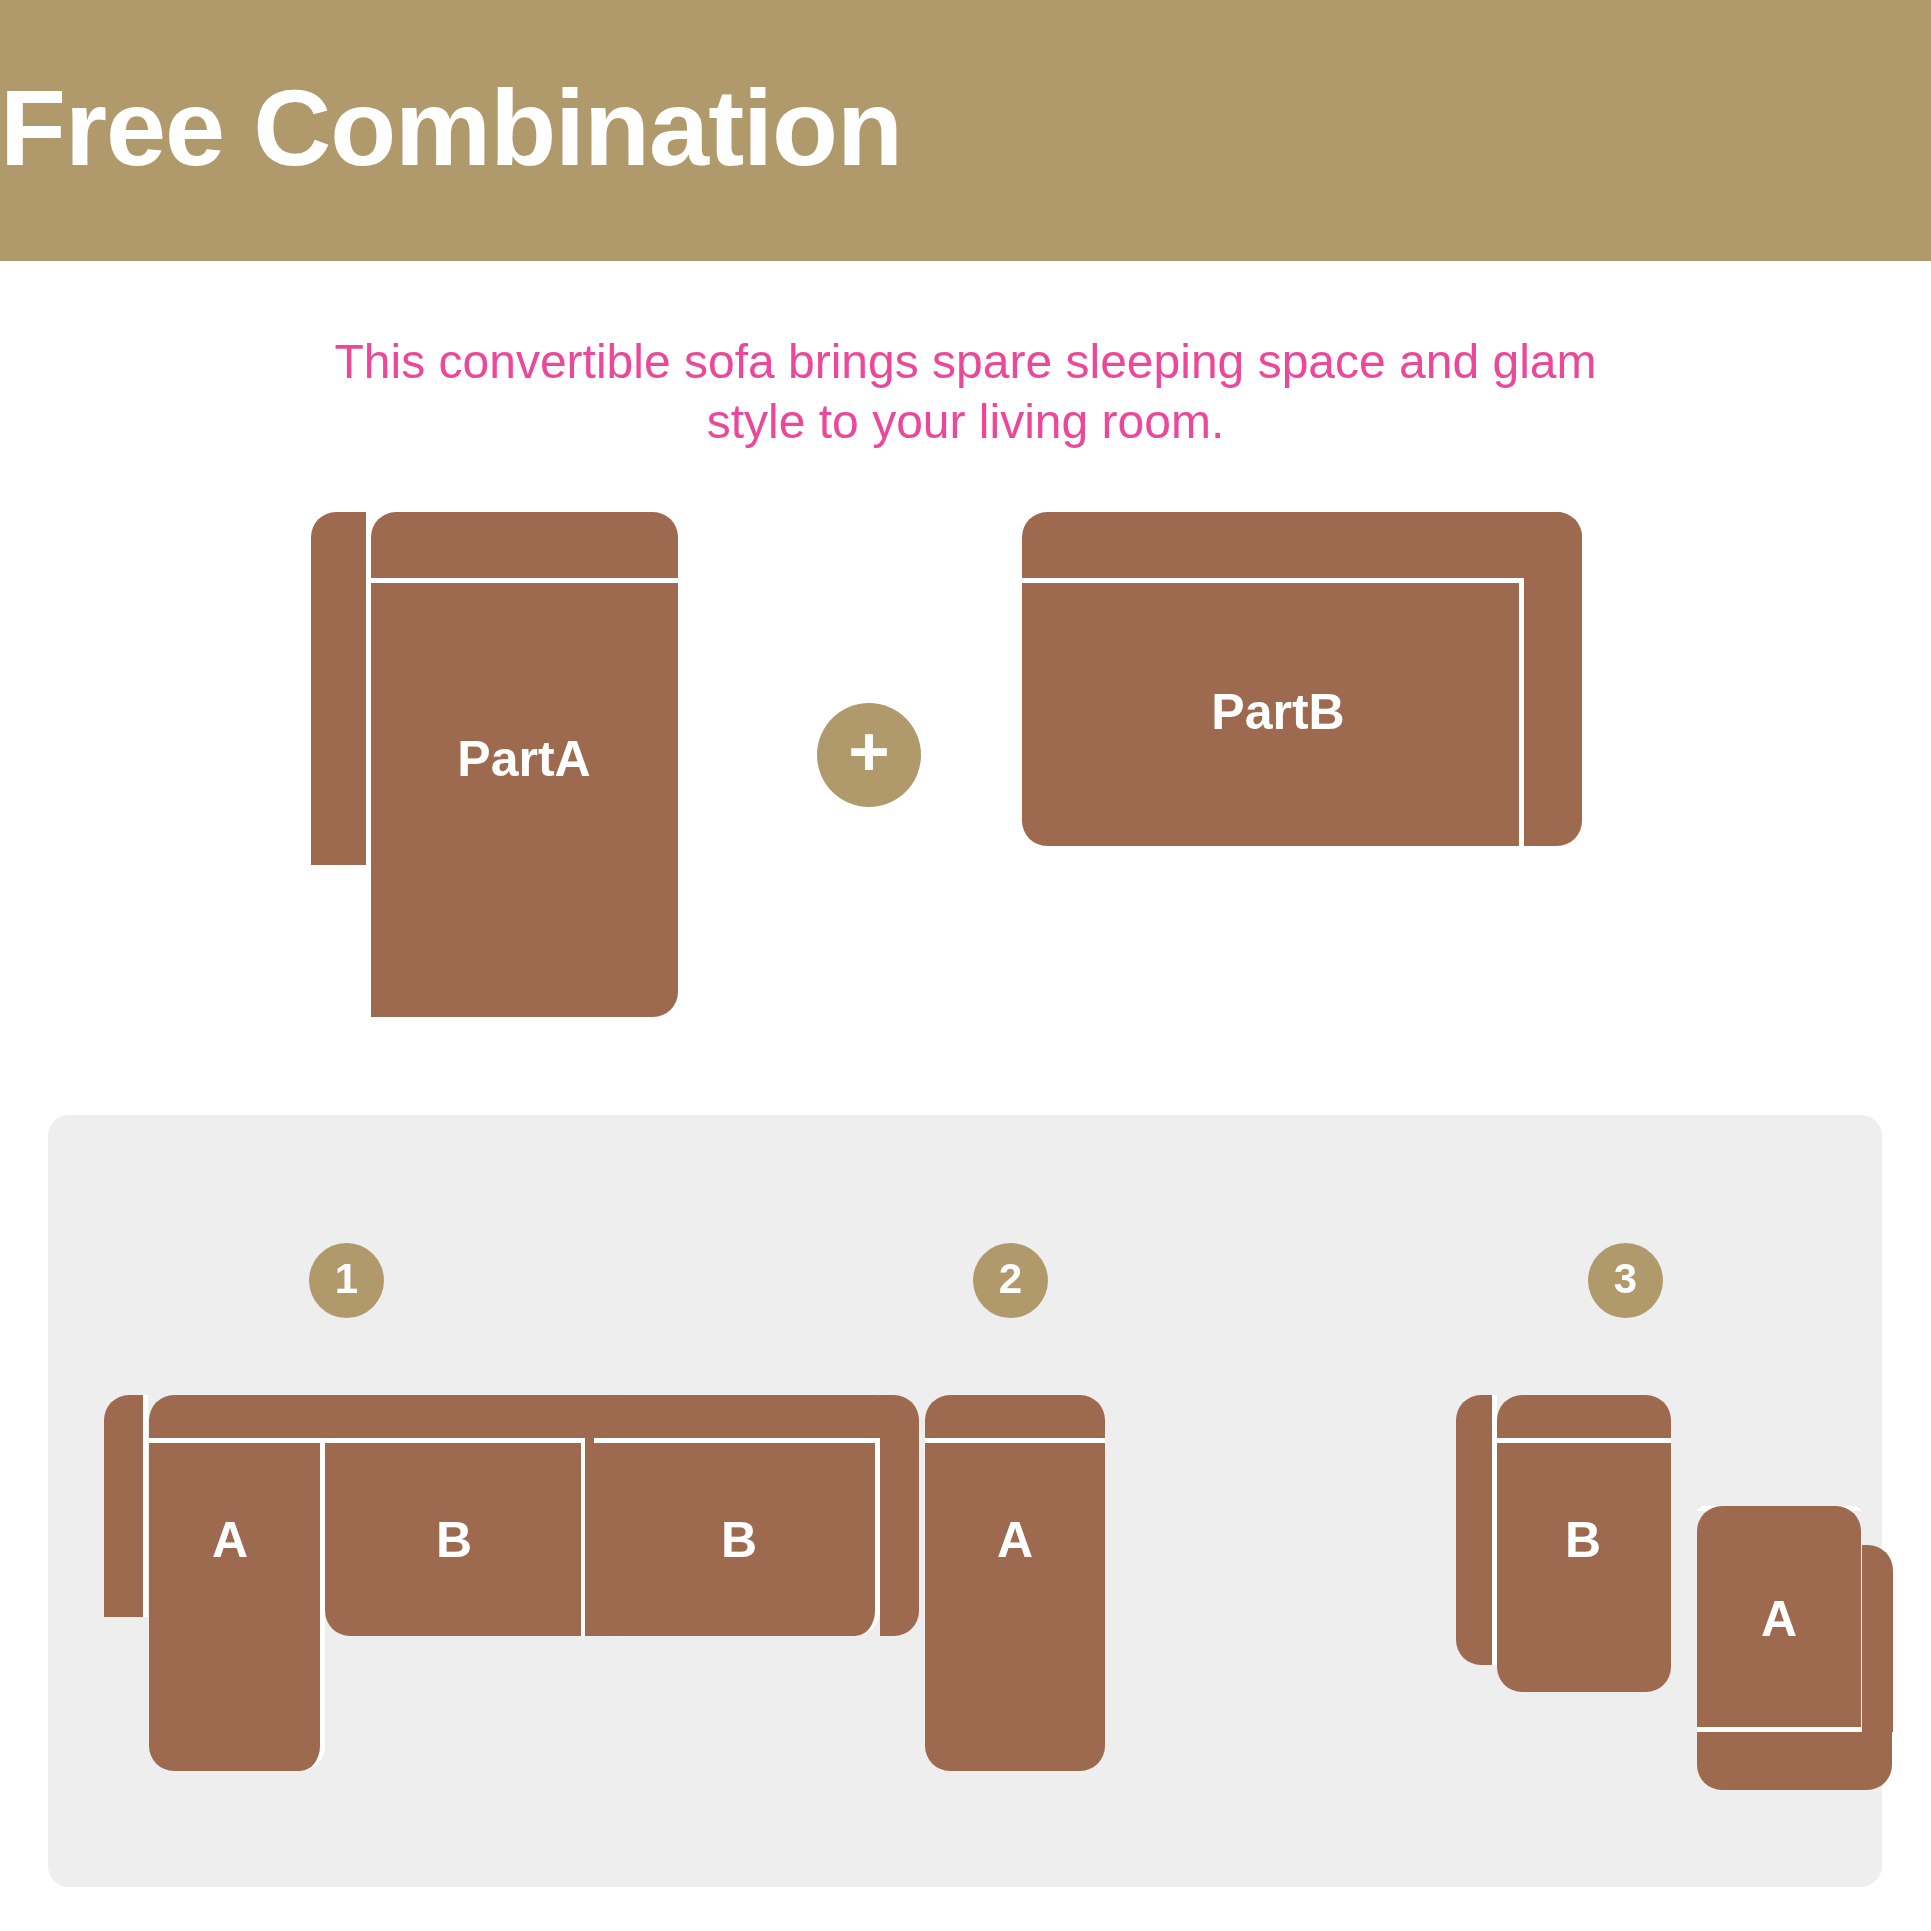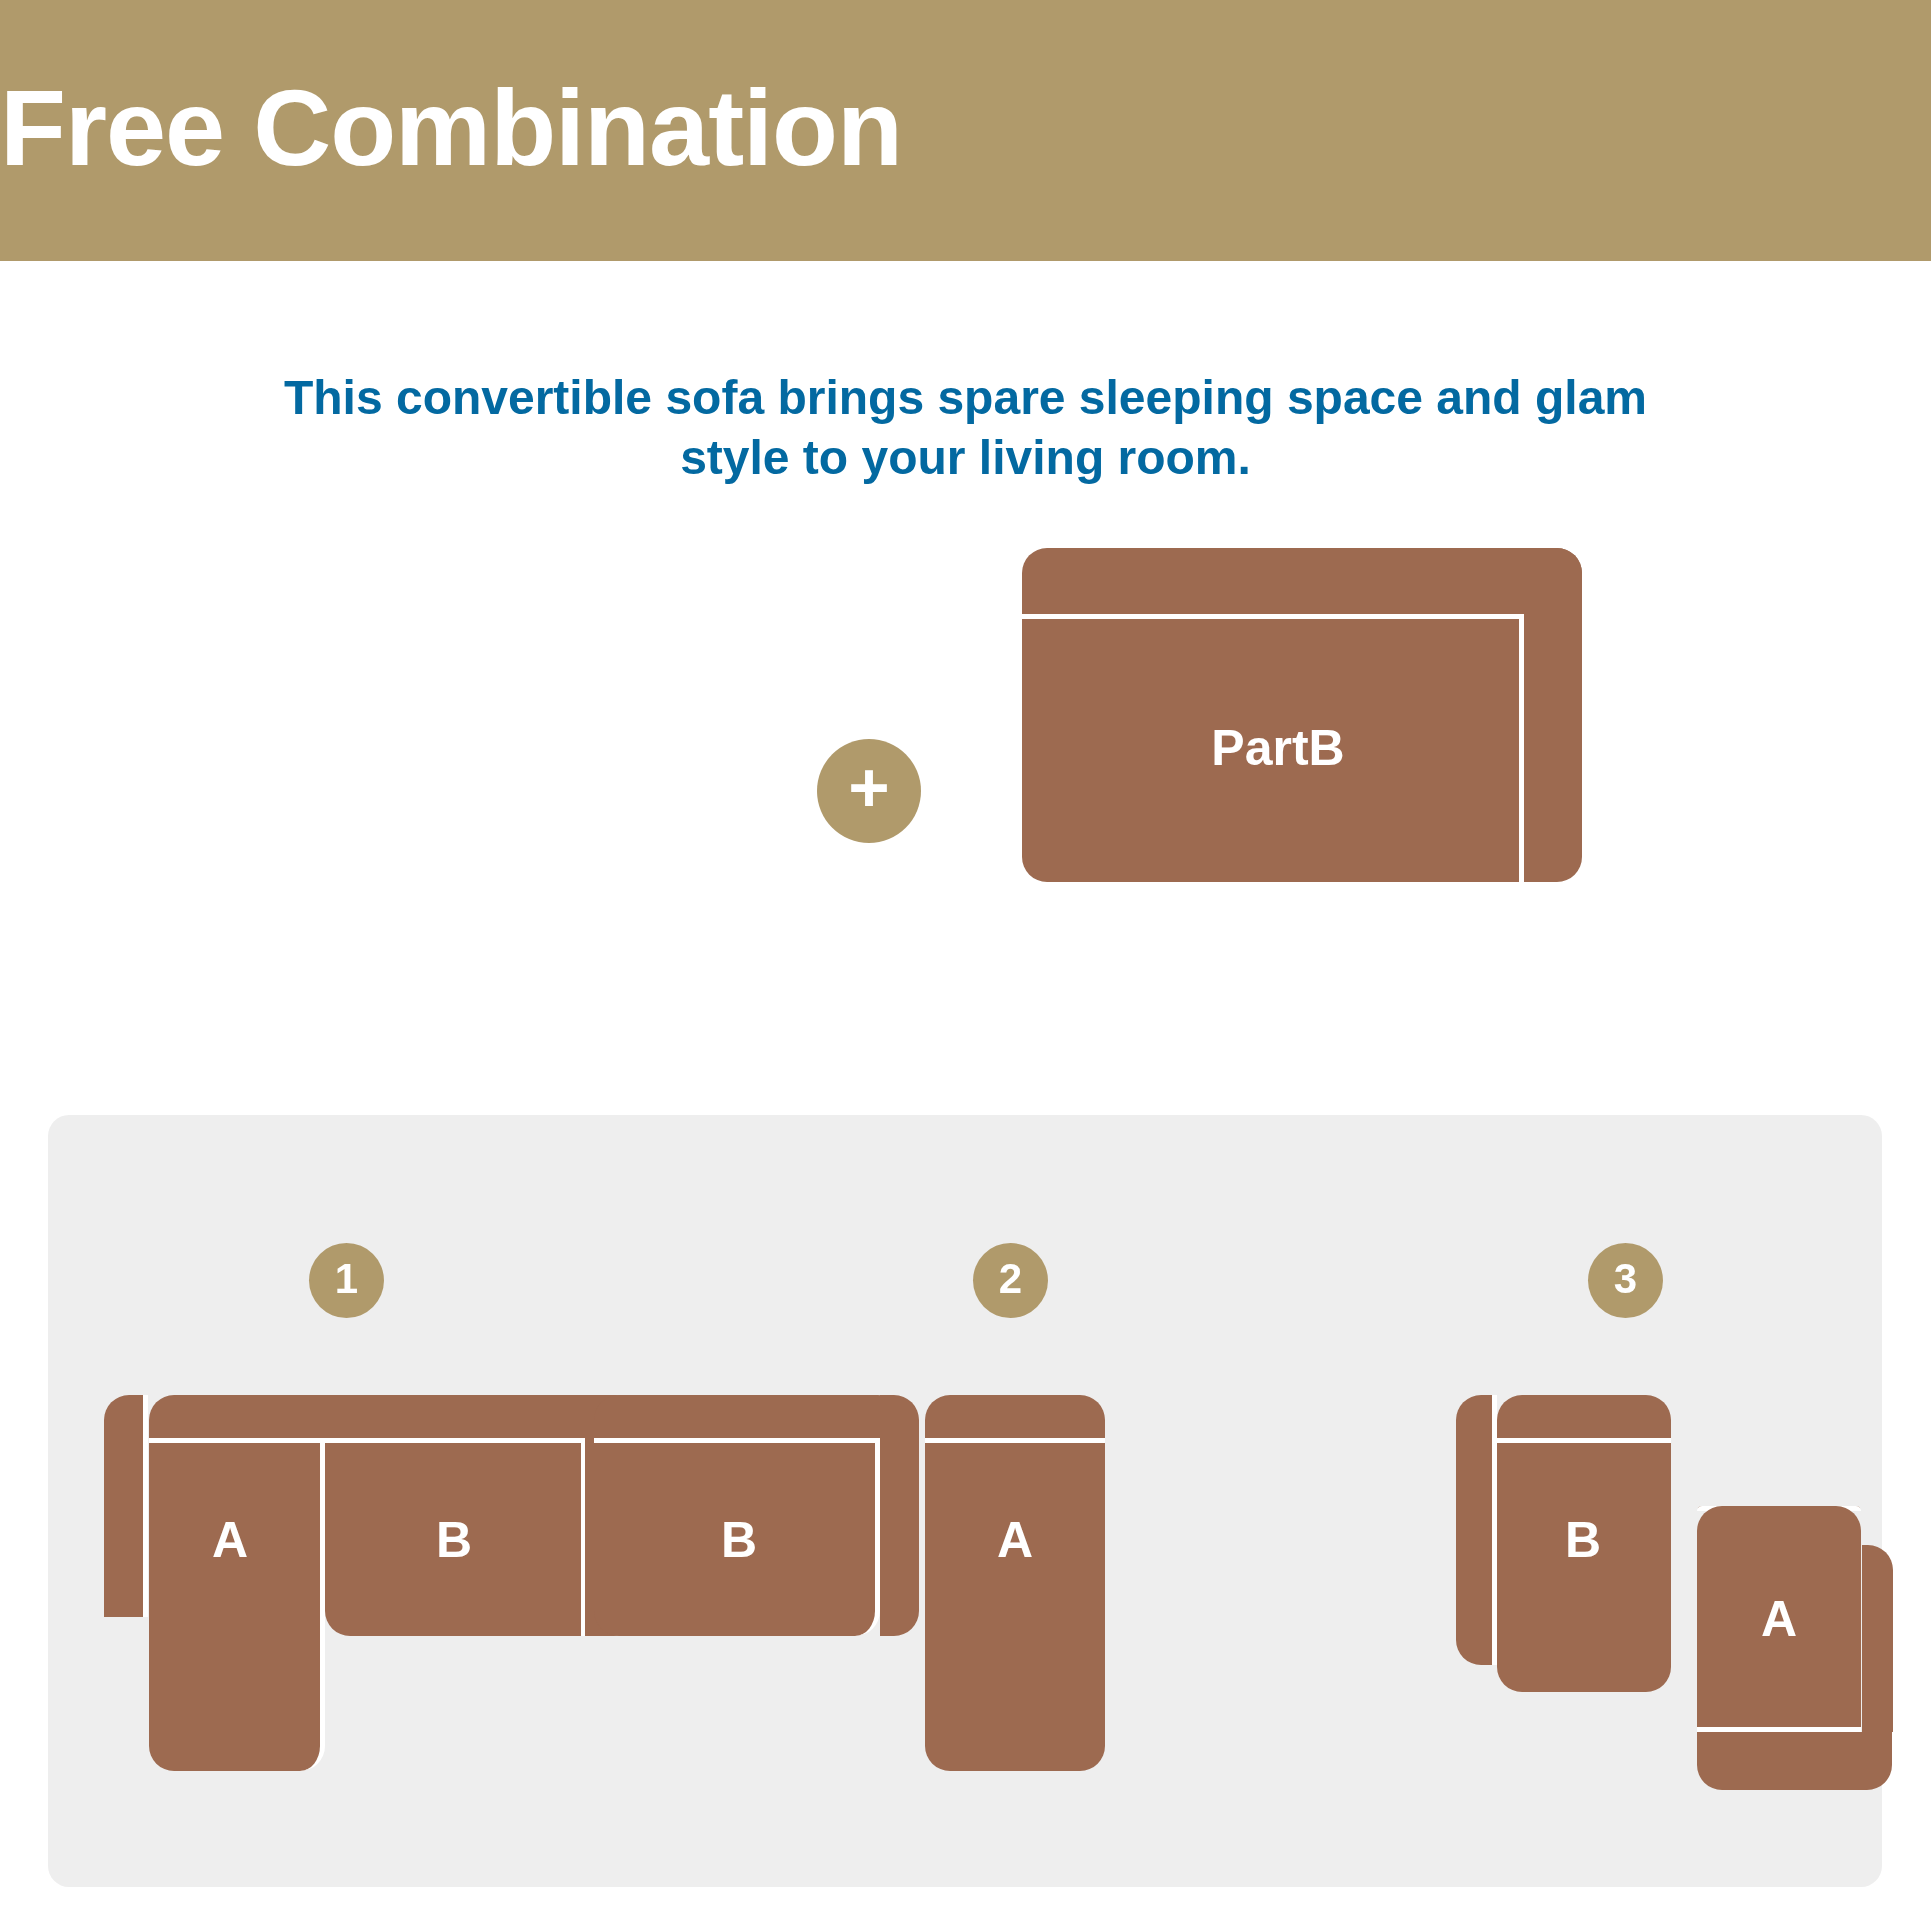--- a/index.html
+++ b/index.html
@@ -35,25 +35,24 @@
 
   
   .subtitle-wrap {
     width: 1931px;
     padding-top: 71px;
     text-align: center;
   }
   .subtitle {
     display: inline-block;
     width: 1371px;
-    color: #0369a1;
+    color: #ec4899;
     font-size: 48px;
     line-height: 1.25;
-    font-weight: 700;
-    margin-top: 36px;
+    font-weight: 400;
   }
 
   
   .parts-row {
     position: relative;
     width: 1931px;
     height: 541px;
     margin-top: 46px;
   }
 
@@ -134,20 +133,29 @@
 <div class="header-banner">
   <div class="header-title">Free Combination</div>
 </div>
 
 <div class="subtitle-wrap">
   <div class="subtitle">This convertible sofa brings spare sleeping space and glam style to your living room.</div>
 </div>
 
 <div class="parts-row">
 
+  <div class="diagram" style="left:0; top:0; width:966px; height:541px;">
+
+    <div class="piece rounded-tl outline-right" style="left:311px; top:13.5px; width:60px; height:353px;"></div>
+
+    <div class="piece rounded-tl rounded-tr outline-bottom" style="left:371px; top:13.5px; width:307px; height:71px;"></div>
+
+    <div class="piece rounded-br" style="left:371px; top:85px; width:307px; height:434px;"></div>
+    <div class="piece-label" style="left:524px; top:261px;">PartA</div>
+  </div>
 
   <div class="plus-badge" style="left:817px; top:205px;">
     <span>+</span>
   </div>
 
   <div class="diagram" style="left:1012px; top:0; width:792px; height:541px;">
 
     <div class="piece rounded-tl rounded-tr outline-bottom" style="left:9.7px; top:13.5px; width:560px; height:71px;"></div>
 
     <div class="piece rounded-bl outline-right" style="left:9.7px; top:85px; width:502px; height:263px;"></div>

